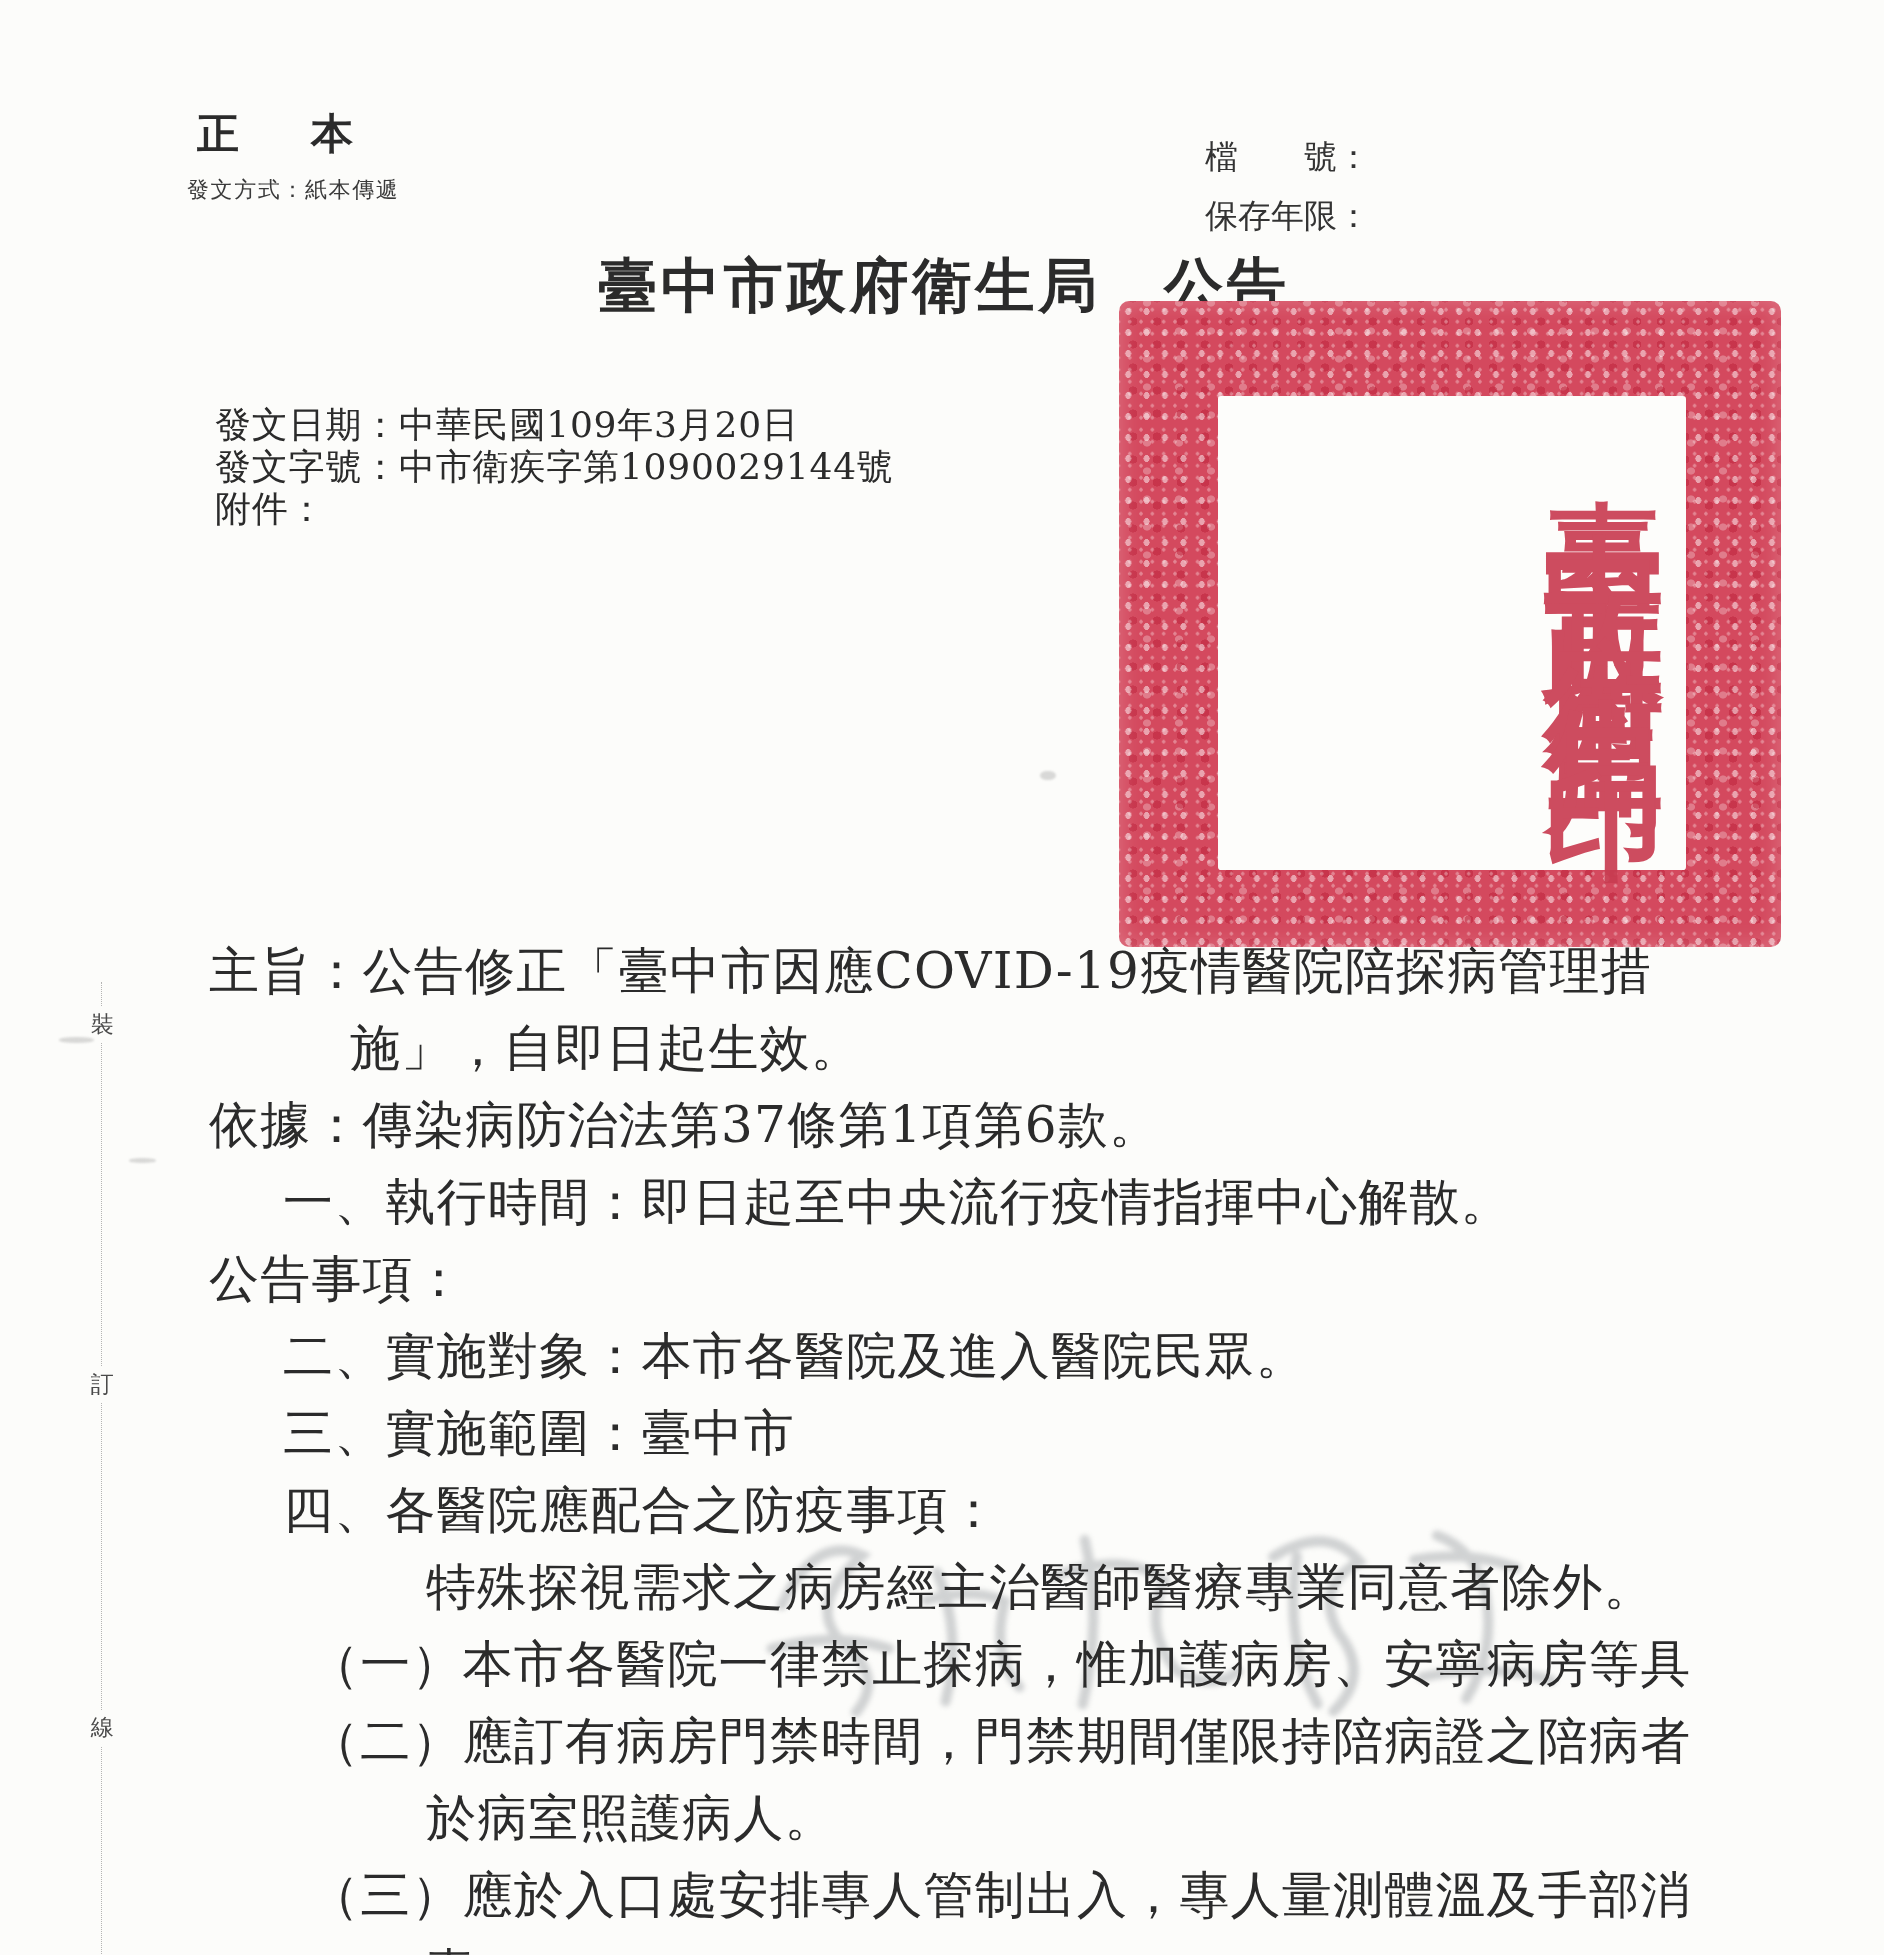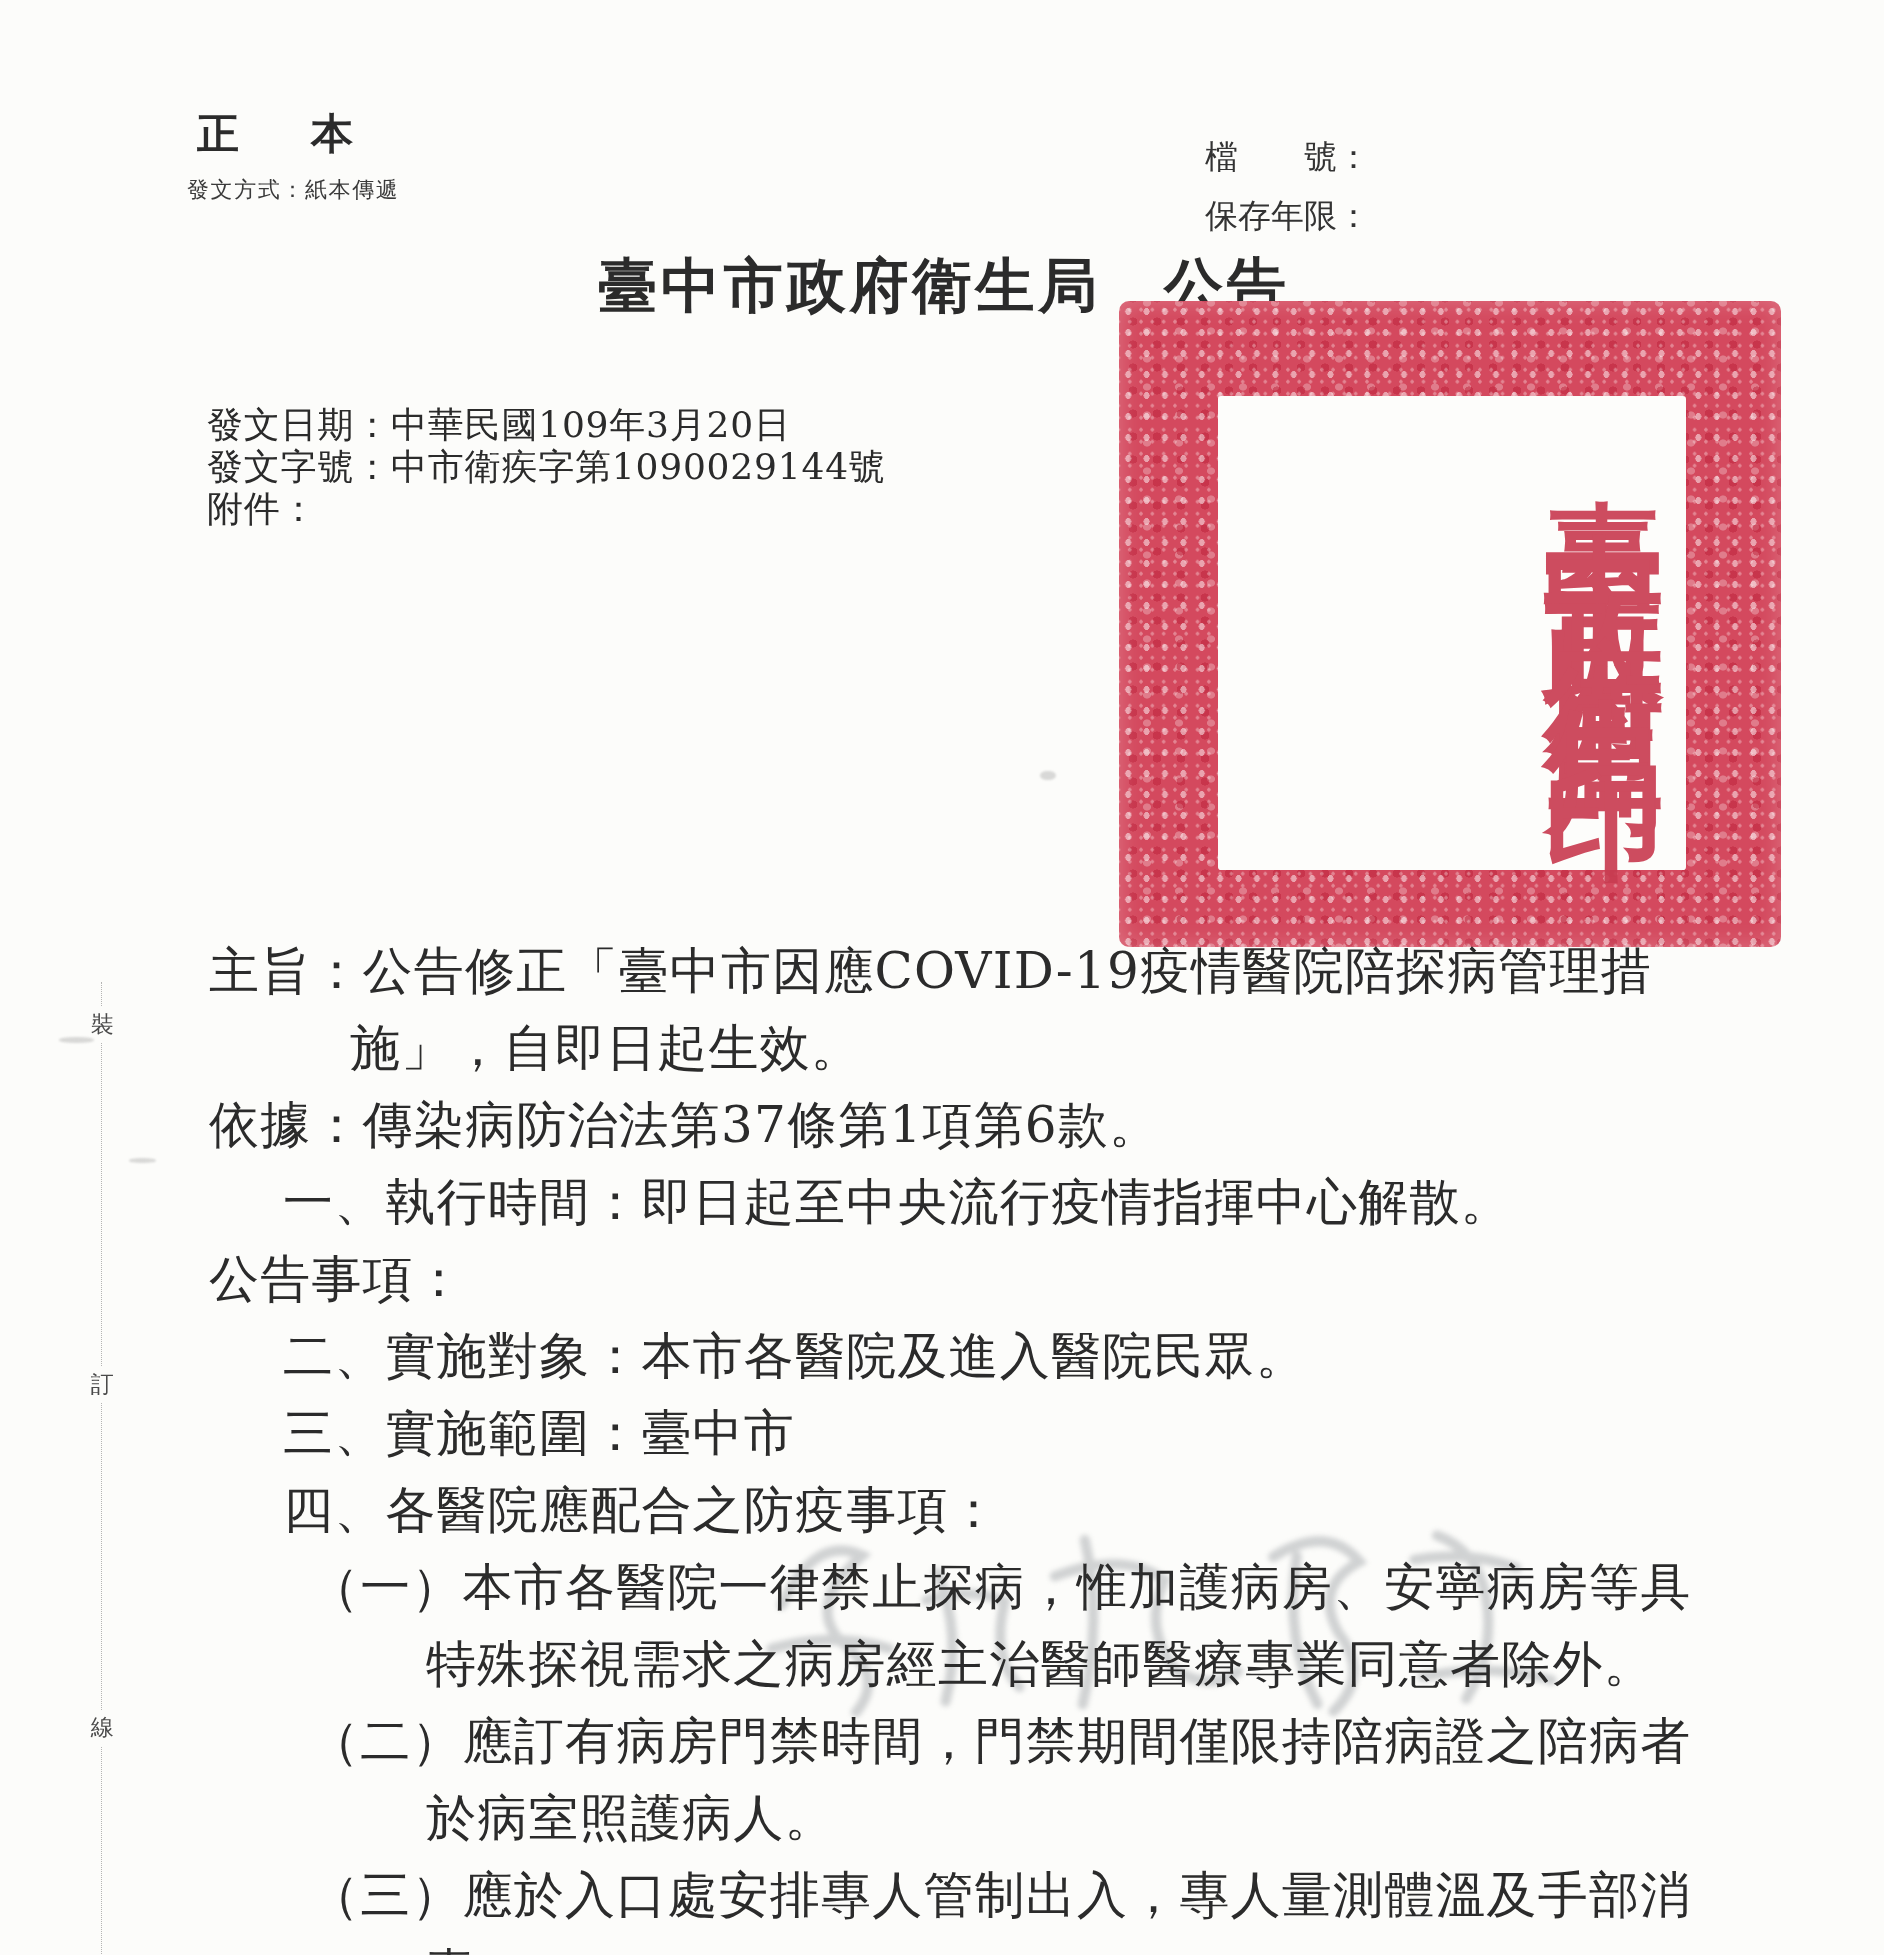--- a/index.html
+++ b/index.html
@@ -9,21 +9,21 @@
     background:#fcfcfa;
     overflow:hidden;
     font-family:"DejaVu Serif","Liberation Serif",serif;
     color:#2b2b2b;
   }
   .abs{position:absolute;margin-top:36px;}
   .copy-label{left:197px;top:70px;font-size:42px;font-weight:600;letter-spacing:15px;}
   .delivery{left:187px;top:139px;font-size:22px;letter-spacing:1.6px;color:#3a3a3a;}
   .filebox{left:1205px;top:91px;font-size:33px;line-height:59px;color:#333;}
   .doc-title{left:598px;top:211px;font-size:59px;font-weight:600;letter-spacing:3.9px;white-space:nowrap;}
-  .meta{left:207px;top:368px;font-size:36px;line-height:42px;letter-spacing:0.8px;white-space:nowrap;}
+  .meta{left:215px;top:368px;font-size:36px;line-height:42px;letter-spacing:0.8px;white-space:nowrap;}
   .body-block{left:209px;top:897px;width:1623px;font-size:50px;}
   .body-line{line-height:77px;white-space:nowrap;letter-spacing:1.2px;}
 
   
   .seal{left:1119px;top:265px;width:662px;height:646px;border-radius:10.2px;
     background-color:#d4495e;
     background-image:
       radial-gradient(rgba(255,255,255,.50) 22%, rgba(255,255,255,0) 24%),
       radial-gradient(rgba(255,246,246,.35) 18%, rgba(255,255,255,0) 22%),
       radial-gradient(rgba(186,28,52,.45) 24%, rgba(186,28,52,0) 26%),
@@ -106,22 +106,22 @@
 
   <div class="abs body-block">
       <div class="body-line">主旨：公告修正「臺中市因應COVID-19疫情醫院陪探病管理措</div>
       <div class="body-line" style="margin-left: 141px;">施」，自即日起生效。</div>
       <div class="body-line">依據：傳染病防治法第37條第1項第6款。</div>
       <div class="body-line" style="margin-left: 74px;">一、執行時間：即日起至中央流行疫情指揮中心解散。</div>
       <div class="body-line">公告事項：</div>
       <div class="body-line" style="margin-left: 74px;">二、實施對象：本市各醫院及進入醫院民眾。</div>
       <div class="body-line" style="margin-left: 74px;">三、實施範圍：臺中市</div>
       <div class="body-line" style="margin-left: 74px;">四、各醫院應配合之防疫事項：</div>
+      <div class="body-line" style="margin-left: 217px;">特殊探視需求之病房經主治醫師醫療專業同意者除外。</div>
       <div class="body-line" style="margin-left: 100px;">（一）本市各醫院一律禁止探病，惟加護病房、安寧病房等具</div>
-      <div class="body-line" style="margin-left: 217px;">特殊探視需求之病房經主治醫師醫療專業同意者除外。</div>
       <div class="body-line" style="margin-left: 100px;">（二）應訂有病房門禁時間，門禁期間僅限持陪病證之陪病者</div>
       <div class="body-line" style="margin-left: 217px;">於病室照護病人。</div>
       <div class="body-line" style="margin-left: 100px;">（三）應於入口處安排專人管制出入，專人量測體溫及手部消</div>
       <div class="body-line" style="margin-left: 217px;">毒。</div>
     </div>
 
 </div>
 
 
 </body></html>

